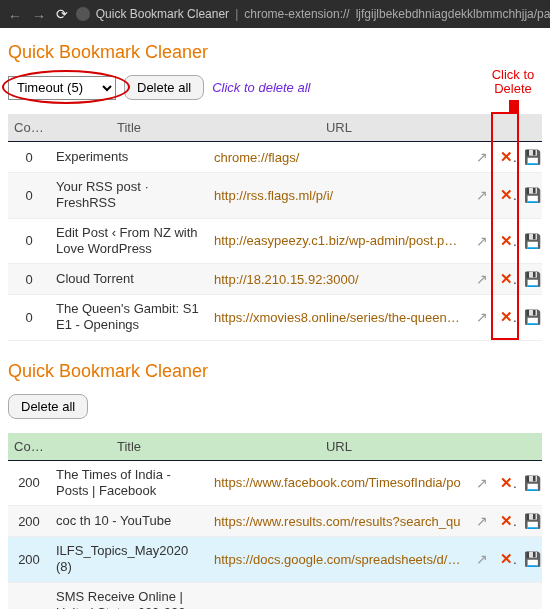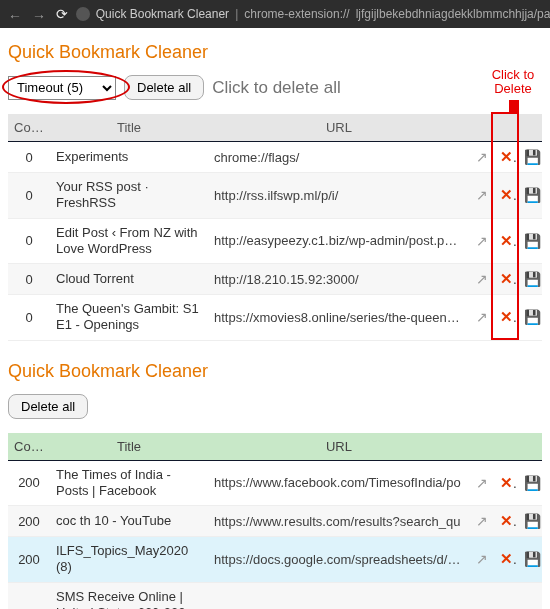--- a/index.html
+++ b/index.html
@@ -62,21 +62,21 @@
   }
   .circle-1 { left: -6px; top: -6px; width: 128px; height: 34px; }
   button.delete-all {
     font-size: 13px;
     padding: 4px 12px;
     border: 1px solid #aaa;
     border-radius: 8px;
     background: #f3f3f3;
     cursor: pointer;
   }
-  .red-note { color: #737373; font-size: 17px; }
+  .red-note { color: #6d28d9; font-size: 13px; font-style: italic; }
   .click-delete-note {
     position: absolute;
     right: 12px;
     top: 40px;
     color: #e60000;
     font-size: 13px;
     text-align: center;
     line-height: 1.1;
     width: 50px;
   }
@@ -112,21 +112,21 @@
   table.bm th {
     background: #e6e6e6;
     color: #555;
     font-weight: 400;
     font-size: 13px;
     border-bottom: 1px solid #0f172a;
   }
   table.bm.green th { background: #c8e8c8; color: #444; }
   .col-code { width: 42px; text-align: center; }
   .col-title { width: 158px; }
-  .col-url { color: #404040; margin-top: 16px; }
+  .col-url { color: #a16207; margin-top: 16px; }
   .col-open, .col-del, .col-save { width: 24px; text-align: center; }
   tr.alt { background: #f7f7f7; }
   tr.hl { background: #def3fb; }
   .icon-open { color: #9a9a9a; cursor: pointer; font-size: 14px; }
   .icon-del { color: #e63900; cursor: pointer; font-weight: bold; font-size: 15px; }
   .icon-save { color: #111; cursor: pointer; font-size: 14px; }
   .title-cell { white-space: normal; line-height: 1.25; margin-top: 24px; }
   .url-cell { white-space: nowrap; overflow: hidden; text-overflow: ellipsis; }
   .del-col-box {
     position: absolute;
@@ -195,21 +195,21 @@
             <td class="col-code">0</td>
             <td class="title-cell">Experiments</td>
             <td class="url-cell col-url">chrome://flags/</td>
             <td><span class="icon-open">↗</span></td>
             <td><span class="icon-del">✕</span></td>
             <td><span class="icon-save">💾</span></td>
           </tr>
           <tr class="alt">
             <td class="col-code">0</td>
             <td class="title-cell">Your RSS post · FreshRSS</td>
-            <td class="url-cell col-url">http://rss.ilfswp.ml/p/i/</td>
+            <td class="url-cell col-url">http://rss.flags.ml/p/i/</td>
             <td><span class="icon-open">↗</span></td>
             <td><span class="icon-del">✕</span></td>
             <td><span class="icon-save">💾</span></td>
           </tr>
           <tr>
             <td class="col-code">0</td>
             <td class="title-cell">Edit Post ‹ From NZ with Love WordPress</td>
             <td class="url-cell col-url">http://easypeezy.c1.biz/wp-admin/post.php?pos</td>
             <td><span class="icon-open">↗</span></td>
             <td><span class="icon-del">✕</span></td>

